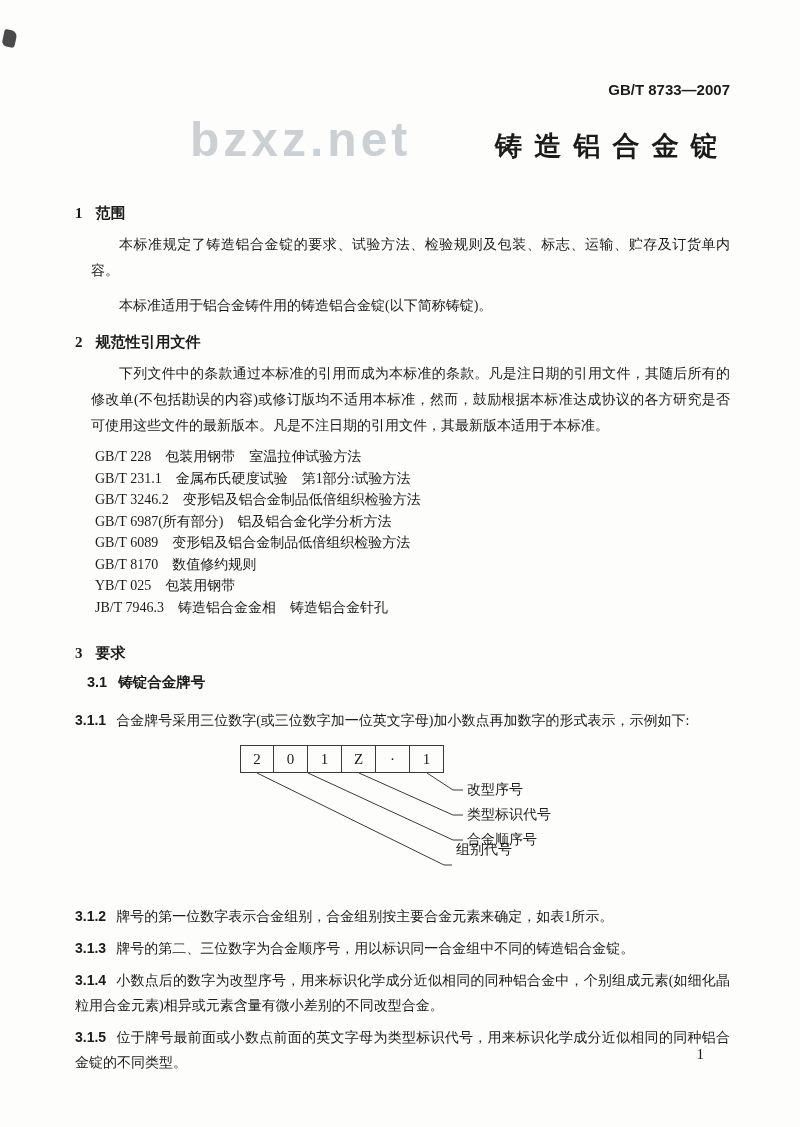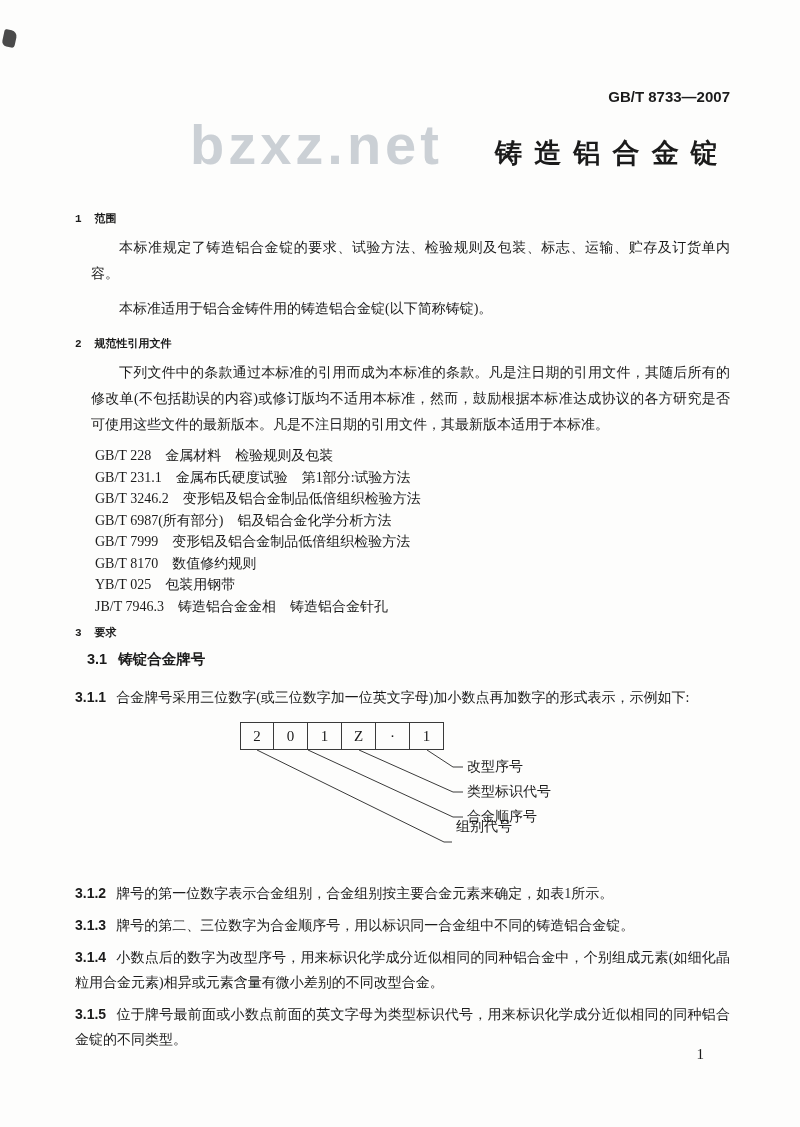--- a/index.html
+++ b/index.html
@@ -21,55 +21,55 @@
     width: 13px; height: 17px;
     background: #2a2a2a;
     border-radius: 2px 6px 3px 5px;
     transform: rotate(12deg);
     opacity: .85;
   }
   .watermark {
     position: absolute; left: 190px; top: 112px;
     font-family: "Liberation Sans", "DejaVu Sans", sans-serif;
     font-weight: bold;
-    font-size: 56px;
+    font-size: 48px;
     letter-spacing: 4px;
     color: #cbd0d5;
     z-index: 1;
     user-select: none;
   }
   .content {
     position: relative; z-index: 2;
-    padding: 16px 70px 0 75px;
+    padding: 9px 70px 0 75px;
   }
   .doc-code {
     padding-top: 72px;
     text-align: right;
     font-family: "Liberation Sans", "DejaVu Sans", sans-serif;
     font-weight: bold;
     font-size: 15px;
   }
   .title {
     margin: 30px 0 0 0;
     text-align: right;
     font-size: 27px;
     font-weight: bold;
     letter-spacing: 0.45em;
     text-indent: 0.45em; 
   }
   .sec {
     margin: 0; padding: 0;
-    font-family: Liberation Mono, monospace;
-    font-size: 11px;
+    font-family: Liberation Serif, serif;
+    font-size: 15px;
     font-weight: bold;
   }
   .sec-num { margin-right: 13px; }
   .sec1 { margin-top: 40px; }
   .sec2 { margin-top: 14px; }
-  .sec3 { margin-top: 8px; }
+  .sec3 { margin-top: 26px; }
   .subsec {
     margin: 10px 0 0 12px;
     font-family: "Liberation Sans", "DejaVu Sans", sans-serif;
     font-size: 14.5px;
     font-weight: bold;
   }
   .subsec .sec-num { margin-right: 11px; }
   .body-p {
     margin: 9px 0 0 16px;
     font-size: 14px;
@@ -159,25 +159,25 @@
     </h2>
     <p class="body-p">本标准规定了铸造铝合金锭的要求、试验方法、检验规则及包装、标志、运输、贮存及订货单内容。</p>
     <p class="body-p">本标准适用于铝合金铸件用的铸造铝合金锭(以下简称铸锭)。</p>
 
     <h2 class="sec sec2">
       <span class="sec-num">2</span><span>规范性引用文件</span>
     </h2>
     <p class="body-p">下列文件中的条款通过本标准的引用而成为本标准的条款。凡是注日期的引用文件，其随后所有的修改单(不包括勘误的内容)或修订版均不适用本标准，然而，鼓励根据本标准达成协议的各方研究是否可使用这些文件的最新版本。凡是不注日期的引用文件，其最新版本适用于本标准。</p>
 
     <div class="refs">
-      <div class="ref-line"><span class="ref-code">GB/T 228</span><span class="ref-title">金属材料　检验规则及包装</span></div>
+      <div class="ref-line"><span class="ref-code">GB/T 228</span><span class="ref-title">包装用钢带　室温拉伸试验方法</span></div>
       <div class="ref-line"><span class="ref-code">GB/T 231.1</span><span class="ref-title">金属布氏硬度试验　第1部分:试验方法</span></div>
       <div class="ref-line"><span class="ref-code">GB/T 3246.2</span><span class="ref-title">变形铝及铝合金制品低倍组织检验方法</span></div>
       <div class="ref-line"><span class="ref-code">GB/T 6987(所有部分)</span><span class="ref-title">铝及铝合金化学分析方法</span></div>
-      <div class="ref-line"><span class="ref-code">GB/T 7999</span><span class="ref-title">变形铝及铝合金制品低倍组织检验方法</span></div>
+      <div class="ref-line"><span class="ref-code">GB/T 6089</span><span class="ref-title">变形铝及铝合金制品低倍组织检验方法</span></div>
       <div class="ref-line"><span class="ref-code">GB/T 8170</span><span class="ref-title">数值修约规则</span></div>
       <div class="ref-line"><span class="ref-code">YB/T 025</span><span class="ref-title">包装用钢带</span></div>
       <div class="ref-line"><span class="ref-code">JB/T 7946.3</span><span class="ref-title">铸造铝合金金相　铸造铝合金针孔</span></div>
     </div>
 
     <h2 class="sec sec3">
       <span class="sec-num">3</span><span>要求</span>
     </h2>
 
     <h3 class="subsec">

